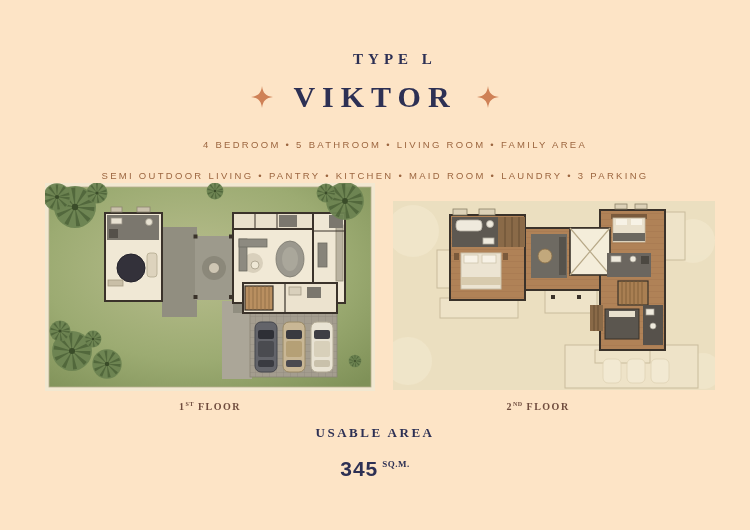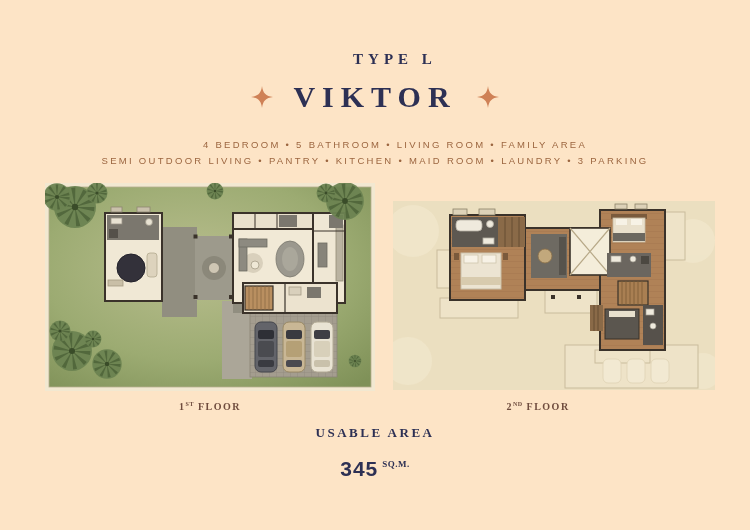--- a/index.html
+++ b/index.html
@@ -7,21 +7,21 @@
         font-family:"Liberation Serif",serif;}
   .type-label{position:absolute;top:51px;left:0;width:100%;text-align:center;
         font-size:15px;font-weight:bold;letter-spacing:5px;color:#2d3054;margin-left:20px;}
   .name-row{position:absolute;top:80px;left:0;width:100%;display:flex;
         justify-content:center;align-items:center;gap:20px;}
   .villa-name{font-size:30px;font-weight:bold;letter-spacing:7px;color:#2d3054;}
   .star{width:22px;height:22px;display:block;}
   .features{position:absolute;left:0;width:100%;text-align:center;
         font-family:"Liberation Sans",sans-serif;font-size:9.5px;letter-spacing:2.3px;
         color:#9c6640;}
-  .feat1{top:139px;margin-left:20px;} .feat2{top:155px;}
+  .feat1{top:139px;margin-left:20px;} .feat2{top:170px;}
   .plan{position:absolute;}
   .plan svg{display:block;width:100%;height:100%;}
   .plan1{left:45px;top:183px;width:330px;height:208px;}
   .plan2{left:393px;top:201px;width:322px;height:189px;}
   .floor-label{position:absolute;top:401px;text-align:center;font-size:10px;
         font-weight:bold;letter-spacing:1.5px;color:#6f4c3e;}
   .fl1{left:45px;width:330px;} .fl2{left:400px;width:276px;}
   .floor-label sup{font-size:6px;vertical-align:super;letter-spacing:.5px;}
   .floor-label .rest{margin-left:4px;}
   .usable-label{position:absolute;top:425px;left:0;width:100%;text-align:center;

